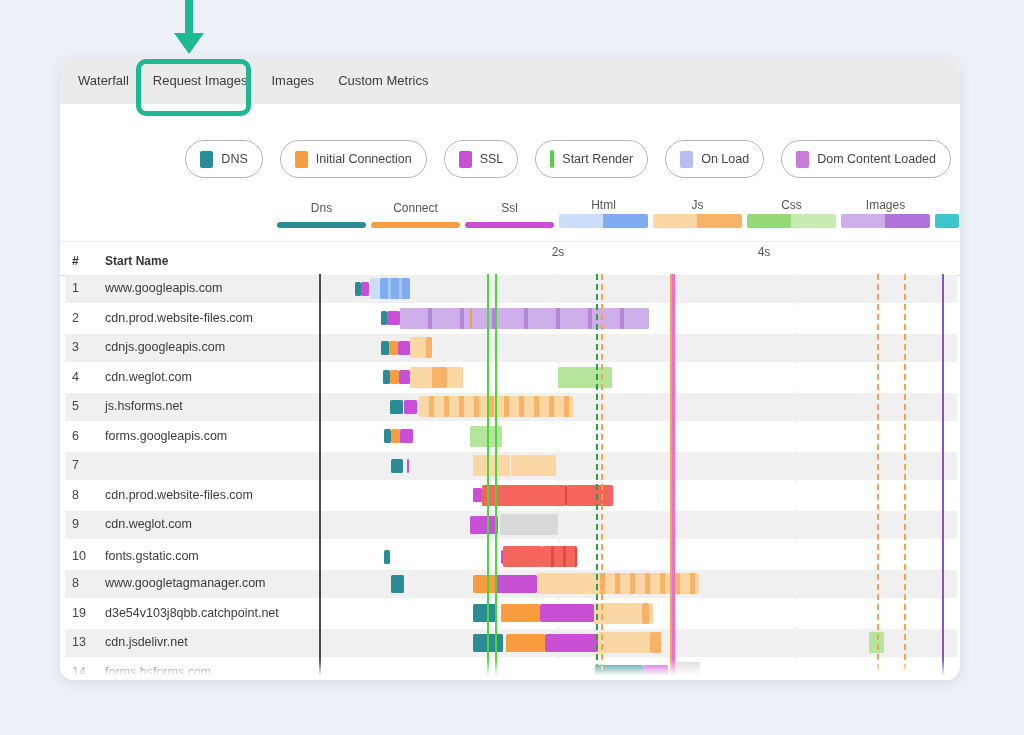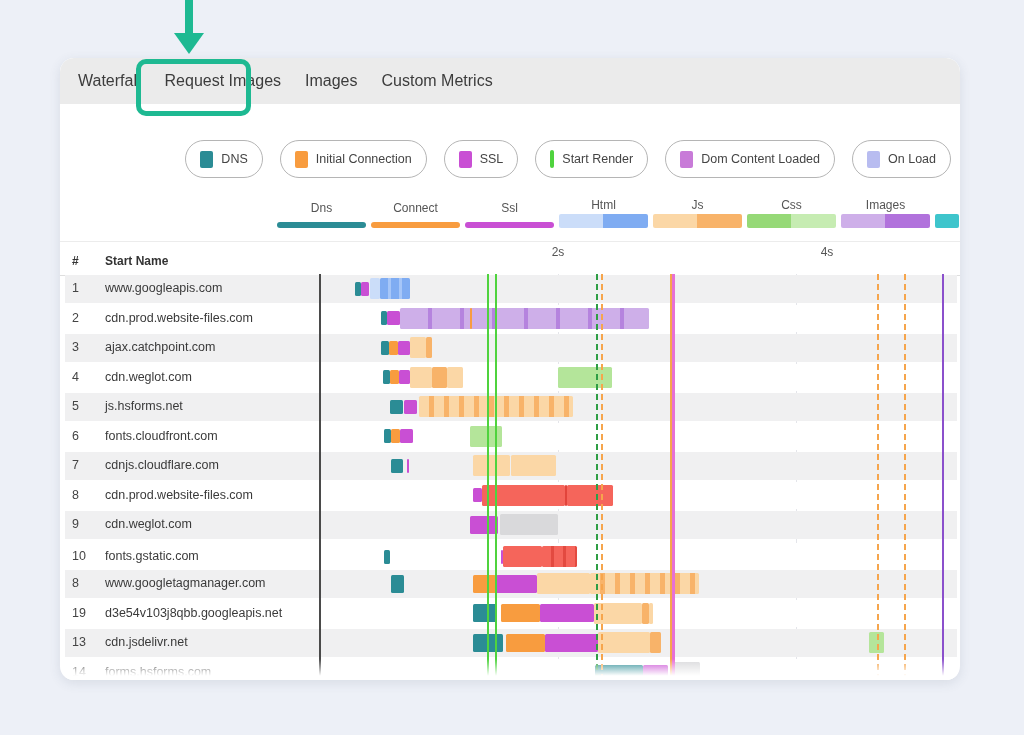--- a/index.html
+++ b/index.html
@@ -3,21 +3,21 @@
 <meta charset="utf-8">
 <style>
   html,body{margin:0;padding:0;}
   body{font-family:"Liberation Sans",sans-serif;background:#EDF0F7;}
   .stage{position:relative;width:1024px;height:735px;background:#EDF0F7;overflow:hidden;}
   .card{position:absolute;left:60px;top:58px;width:900px;height:622px;background:#fff;border-radius:14px;
         box-shadow:0 3px 12px rgba(60,70,100,.12);overflow:hidden;}
   
   .tabbar{position:absolute;left:0;top:0;width:900px;height:46px;background:#EBEBEB;border-radius:14px 14px 0 0;}
   .tabs{display:flex;align-items:center;height:46px;padding-left:18px;gap:24px;}
-  .tab{position:relative;font-size:16px;color:#3c3c3c;height:46px;line-height:46px;cursor:pointer;white-space:nowrap;}
+  .tab{position:relative;font-size:13px;color:#3c3c3c;height:46px;line-height:46px;cursor:pointer;white-space:nowrap;}
   .tab.active{font-weight:bold;color:#222;}
   .tab.active::after{content:"";position:absolute;left:0;right:0;bottom:5px;height:3px;border-radius:2px;background:var(--underline,#3B7DE9);}
   
   .hl-box{position:absolute;z-index:15;border:5px solid #1EB992;border-radius:10px;background:transparent;}
   .arrow-stem{position:absolute;z-index:20;width:8px;background:#1EB992;}
   .arrow-head{position:absolute;z-index:20;width:0;height:0;border-left:15px solid transparent;border-right:15px solid transparent;border-top:21px solid #1EB992;}
   
   .pills{position:absolute;top:82px;right:9px;display:flex;gap:17px;align-items:center;}
   .pill{display:flex;align-items:center;gap:8px;height:36px;padding:0 14px;border:1.5px solid #b5b5b5;border-radius:19px;background:#fff;}
   .sw-square{width:13px;height:17px;border-radius:2px;}
@@ -78,26 +78,26 @@
         </div>
         <div class="pill">
           <div class="sw-square" style="background: rgb(201, 79, 212);"></div>
           <div class="pill-label">SSL</div>
         </div>
         <div class="pill">
           <div class="sw-line" style="background: rgb(79, 211, 62);"></div>
           <div class="pill-label">Start Render</div>
         </div>
         <div class="pill">
+          <div class="sw-square" style="background: rgb(184, 188, 240);"></div>
+          <div class="pill-label">On Load</div>
+        </div>
+        <div class="pill">
           <div class="sw-square" style="background: rgb(200, 123, 216);"></div>
           <div class="pill-label">Dom Content Loaded</div>
-        </div>
-        <div class="pill">
-          <div class="sw-square" style="background: rgb(184, 188, 240);"></div>
-          <div class="pill-label">On Load</div>
         </div>
       </div>
     <div class="phase-legend" id="phases">
         <div class="phase">
           <div class="phase-label">Dns</div>
           <div class="phase-bar-thin" style="background: rgb(43, 140, 149);"></div>
         </div>
         <div class="phase">
           <div class="phase-label">Connect</div>
           <div class="phase-bar-thin" style="background: rgb(248, 156, 63);"></div>
@@ -125,21 +125,21 @@
         <div class="phase cut">
           <div class="phase-label"></div>
           <div class="phase-bar-thick" style="background: linear-gradient(90deg, rgb(62, 197, 204) 0px, rgb(62, 197, 204) 50%, rgb(62, 197, 204) 50%, rgb(62, 197, 204) 100%);"></div>
         </div>
       </div>
     <div class="thead">
       <span class="th num">#</span>
       <span class="th file">Start Name</span>
       <div id="timeticks">
           <div class="timetick" style="left: 483px;">2s</div>
-          <div class="timetick" style="left: 752px;">4s</div>
+          <div class="timetick" style="left: 689px;">4s</div>
         </div>
     </div>
     <div class="rowsarea">
       <div id="grids">
           <div class="gridline" style="left: 498px;"></div>
           <div class="gridline" style="left: 736px;"></div>
         </div>
       <div id="rows">
           <div class="row odd" style="top: 0px;">
             <div class="rowbg"></div>
@@ -155,21 +155,21 @@
             <div class="rownum">2</div>
             <div class="rowfile">cdn.prod.website-files.com</div>
             <div class="seg" style="left: 321px; width: 6px; height: 14px; top: 7.75px; background: rgb(43, 140, 149);"></div>
             <div class="seg" style="left: 327px; width: 13px; height: 14px; top: 7.75px; background: rgb(201, 79, 212);"></div>
             <div class="seg" style="left: 340px; width: 249px; height: 21px; top: 4.25px; background: repeating-linear-gradient(90deg, rgb(206, 175, 233) 0px, rgb(206, 175, 233) 28px, rgb(181, 131, 222) 28px, rgb(181, 131, 222) 32px);"></div>
             <div class="seg" style="left: 410px; width: 2px; height: 21px; top: 4.25px; background: rgb(248, 156, 63);"></div>
           </div>
           <div class="row odd" style="top: 59px;">
             <div class="rowbg"></div>
             <div class="rownum">3</div>
-            <div class="rowfile">ajax.catchpoint.com</div>
+            <div class="rowfile">cdnjs.googleapis.com</div>
             <div class="seg" style="left: 321px; width: 8px; height: 14px; top: 7.75px; background: rgb(43, 140, 149);"></div>
             <div class="seg" style="left: 329px; width: 9px; height: 14px; top: 7.75px; background: rgb(248, 156, 63);"></div>
             <div class="seg" style="left: 338px; width: 12px; height: 14px; top: 7.75px; background: rgb(201, 79, 212);"></div>
             <div class="seg" style="left: 350px; width: 16px; height: 21px; top: 4.25px; background: rgb(251, 215, 166);"></div>
             <div class="seg" style="left: 366px; width: 6px; height: 21px; top: 4.25px; background: rgb(248, 179, 105);"></div>
           </div>
           <div class="row even" style="top: 88.5px;">
             <div class="rowbg"></div>
             <div class="rownum">4</div>
             <div class="rowfile">cdn.weglot.com</div>
@@ -185,30 +185,29 @@
             <div class="rowbg"></div>
             <div class="rownum">5</div>
             <div class="rowfile">js.hsforms.net</div>
             <div class="seg" style="left: 330px; width: 13px; height: 14px; top: 7.75px; background: rgb(43, 140, 149);"></div>
             <div class="seg" style="left: 344px; width: 13px; height: 14px; top: 7.75px; background: rgb(201, 79, 212);"></div>
             <div class="seg" style="left: 359px; width: 154px; height: 21px; top: 4.25px; background: repeating-linear-gradient(90deg, rgb(251, 215, 166) 0px, rgb(251, 215, 166) 10px, rgb(248, 179, 105) 10px, rgb(248, 179, 105) 15px);"></div>
           </div>
           <div class="row even" style="top: 147.5px;">
             <div class="rowbg"></div>
             <div class="rownum">6</div>
-            <div class="rowfile">fonts.cloudfront.com</div>
+            <div class="rowfile">forms.googleapis.com</div>
             <div class="seg" style="left: 324px; width: 7px; height: 14px; top: 7.75px; background: rgb(43, 140, 149);"></div>
             <div class="seg" style="left: 331px; width: 9px; height: 14px; top: 7.75px; background: rgb(248, 156, 63);"></div>
             <div class="seg" style="left: 340px; width: 13px; height: 14px; top: 7.75px; background: rgb(201, 79, 212);"></div>
             <div class="seg" style="left: 410px; width: 32px; height: 21px; top: 4.25px; background: rgb(180, 229, 154);"></div>
           </div>
           <div class="row odd" style="top: 177px;">
             <div class="rowbg"></div>
             <div class="rownum">7</div>
-            <div class="rowfile">cdnjs.cloudflare.com</div>
             <div class="seg" style="left: 331px; width: 12px; height: 14px; top: 7.75px; background: rgb(43, 140, 149);"></div>
             <div class="seg" style="left: 347px; width: 2px; height: 14px; top: 7.75px; background: rgb(201, 79, 212);"></div>
             <div class="seg" style="left: 413px; width: 37px; height: 21px; top: 4.25px; background: rgb(251, 215, 166);"></div>
             <div class="seg" style="left: 451px; width: 45px; height: 21px; top: 4.25px; background: rgb(251, 215, 166);"></div>
           </div>
           <div class="row even" style="top: 206.5px;">
             <div class="rowbg"></div>
             <div class="rownum">8</div>
             <div class="rowfile">cdn.prod.website-files.com</div>
             <div class="seg" style="left: 413px; width: 9px; height: 14px; top: 7.75px; background: rgb(201, 79, 212);"></div>
@@ -238,21 +237,21 @@
             <div class="rowfile">www.googletagmanager.com</div>
             <div class="seg" style="left: 331px; width: 13px; height: 18px; top: 5.75px; background: rgb(43, 140, 149);"></div>
             <div class="seg" style="left: 413px; width: 23px; height: 18px; top: 5.75px; background: rgb(248, 156, 63);"></div>
             <div class="seg" style="left: 436px; width: 41px; height: 18px; top: 5.75px; background: rgb(201, 79, 212);"></div>
             <div class="seg" style="left: 477px; width: 53px; height: 21px; top: 4.25px; background: rgb(251, 215, 166);"></div>
             <div class="seg" style="left: 530px; width: 109px; height: 21px; top: 4.25px; background: repeating-linear-gradient(90deg, rgb(251, 215, 166) 0px, rgb(251, 215, 166) 10px, rgb(248, 179, 105) 10px, rgb(248, 179, 105) 15px);"></div>
           </div>
           <div class="row even" style="top: 324.5px;">
             <div class="rowbg"></div>
             <div class="rownum">19</div>
-            <div class="rowfile">d3e54v103j8qbb.googleapis.net</div>
+            <div class="rowfile">d3e54v103j8qbb.catchpoint.net</div>
             <div class="seg" style="left: 413px; width: 24px; height: 18px; top: 5.75px; background: rgb(43, 140, 149);"></div>
             <div class="seg" style="left: 441px; width: 39px; height: 18px; top: 5.75px; background: rgb(248, 156, 63);"></div>
             <div class="seg" style="left: 480px; width: 54px; height: 18px; top: 5.75px; background: rgb(201, 79, 212);"></div>
             <div class="seg" style="left: 534px; width: 48px; height: 21px; top: 4.25px; background: rgb(251, 215, 166);"></div>
             <div class="seg" style="left: 582px; width: 7px; height: 21px; top: 4.25px; background: rgb(248, 179, 105);"></div>
             <div class="seg" style="left: 589px; width: 4px; height: 21px; top: 4.25px; background: rgb(251, 215, 166);"></div>
           </div>
           <div class="row odd" style="top: 354px;">
             <div class="rowbg"></div>
             <div class="rownum">13</div>

